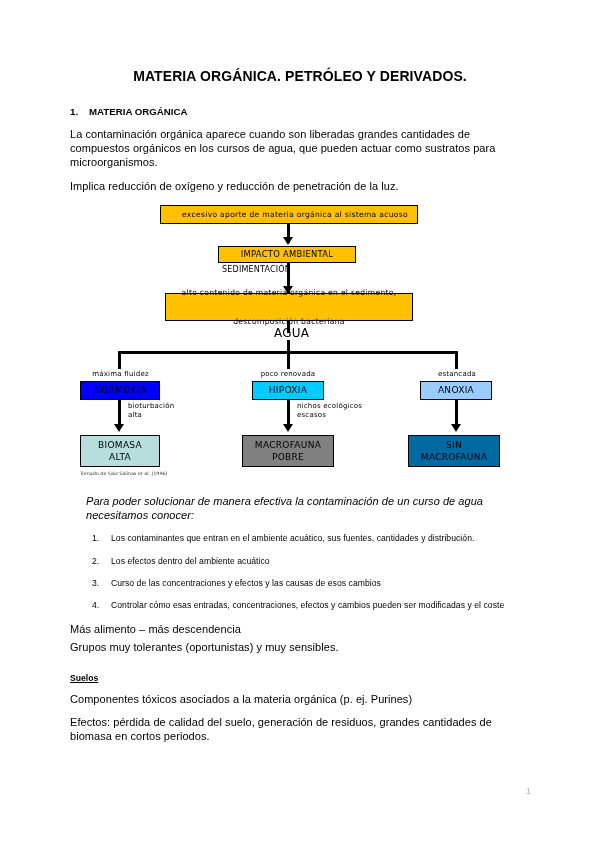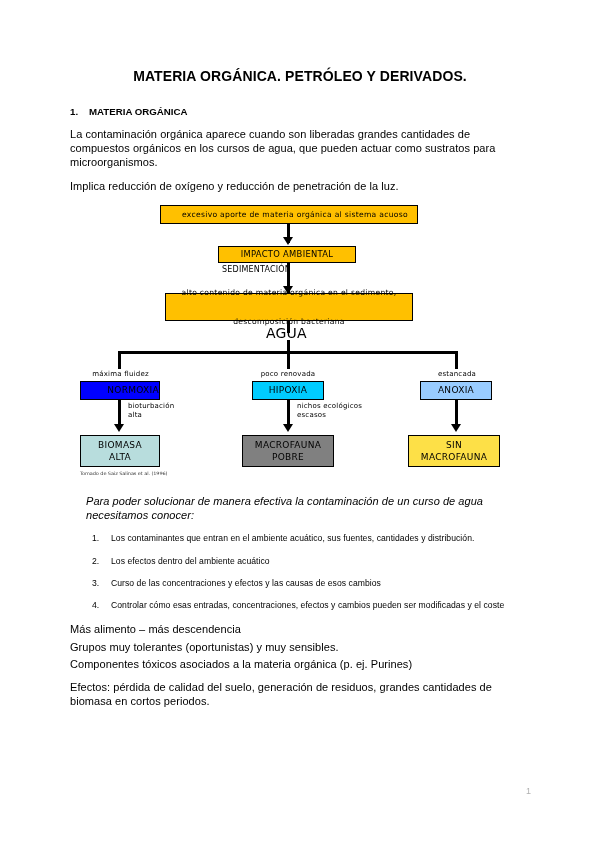--- a/index.html
+++ b/index.html
@@ -185,33 +185,33 @@
       <div class="vline" style="left:217px; top:60px; height:30px;"></div>
       <div class="dg-label" style="left:152px; top:62px; font-size:8px;">SEDIMENTACIÓN</div>
       <div class="arrowhead" style="left:213px; top:83px;"></div>
 
       <div class="dg-box" style="left:95px; top:90px; width:248px; height:28px; background:#FFC000; font-size:7.6px; flex-direction:column; gap:18px;">
         <span>alto contenido de materia orgánica en el sedimento,</span>
         <span>descomposición bacteriana</span>
       </div>
 
       <div class="vline" style="left:217px; top:118px; height:12px;"></div>
-      <div class="dg-label" style="left:196px; top:126px; font-size:14px;">AGUA</div>
+      <div class="dg-label" style="left:204px; top:126px; font-size:12px;">AGUA</div>
       <div class="vline" style="left:217px; top:137px; height:13px;"></div>
 
       <div class="hline" style="left:48px; top:148px; width:340px;"></div>
       <div class="vline" style="left:48px; top:148px; height:18px;"></div>
       <div class="vline" style="left:217px; top:148px; height:18px;"></div>
       <div class="vline" style="left:385px; top:148px; height:18px;"></div>
 
       <div class="dg-label" style="left:13px; top:167px; width:75px; text-align:center;">máxima fluidez</div>
       <div class="dg-label" style="left:182px; top:167px; width:72px; text-align:center;">poco renovada</div>
       <div class="dg-label" style="left:352px; top:167px; width:70px; text-align:center;">estancada</div>
 
-      <div class="dg-box" style="left:10px; top:178px; width:80px; height:19px; background:#0000FF; font-size:9px;justify-content:flex-end;">
+      <div class="dg-box" style="left:10px; top:178px; width:80px; height:19px; background:#0000FF; font-size:9px;">
         <span>NORMOXIA</span>
       </div>
       <div class="dg-box" style="left:182px; top:178px; width:72px; height:19px; background:#00CCFF; font-size:9px;">
         <span>HIPOXIA</span>
       </div>
       <div class="dg-box" style="left:350px; top:178px; width:72px; height:19px; background:#99CCFF; font-size:9px;">
         <span>ANOXIA</span>
       </div>
 
       <div class="vline" style="left:48px; top:197px; height:29px;"></div>
@@ -231,21 +231,21 @@
       </div>
 
       <div class="dg-box" style="left:10px; top:232px; width:80px; height:32px; background:#B8DDDD; font-size:9px; flex-direction:column; line-height:12px;">
         <span>BIOMASA</span>
         <span>ALTA</span>
       </div>
       <div class="dg-box" style="left:172px; top:232px; width:92px; height:32px; background:#808080; font-size:9px; flex-direction:column; line-height:12px;">
         <span>MACROFAUNA</span>
         <span>POBRE</span>
       </div>
-      <div class="dg-box" style="left:338px; top:232px; width:92px; height:32px; background:#fde047; font-size:9px; flex-direction:column; line-height:12px;">
+      <div class="dg-box" style="left:338px; top:232px; width:92px; height:32px; background:#0369a1; font-size:9px; flex-direction:column; line-height:12px;">
         <span>SIN</span>
         <span>MACROFAUNA</span>
       </div>
 
       <div class="caption-src" style="left:10px; top:267px;">Tomado de Saiz Salinas et al. (1996)</div>
     </div>
 
     <p class="body-text" style="margin-left:16px;font-style:italic;">Para poder solucionar de manera efectiva la contaminación de un curso de agua necesitamos conocer:</p>
 
     <ol class="num-list">
@@ -265,20 +265,21 @@
         <span class="li-num">4.</span>
         <span>Controlar cómo esas entradas, concentraciones, efectos y cambios pueden ser modificadas y el coste</span>
       </li>
     </ol>
 
     <div class="tight-block" style="margin-top:10px;">
       <p class="body-text">Más alimento – más descendencia</p>
       <p class="body-text">Grupos muy tolerantes (oportunistas) y muy sensibles.</p>
     </div>
 
+    <div class="underline-head" style="margin-top:19px;">Suelos</div>
 
     <p class="body-text">Componentes tóxicos asociados a la materia orgánica (p. ej. Purines)</p>
     <p class="body-text">Efectos: pérdida de calidad del suelo, generación de residuos, grandes cantidades de biomasa en cortos periodos.</p>
 
   </div>
 
   <div class="page-number">1</div>
 </div>
 
 </body></html>

